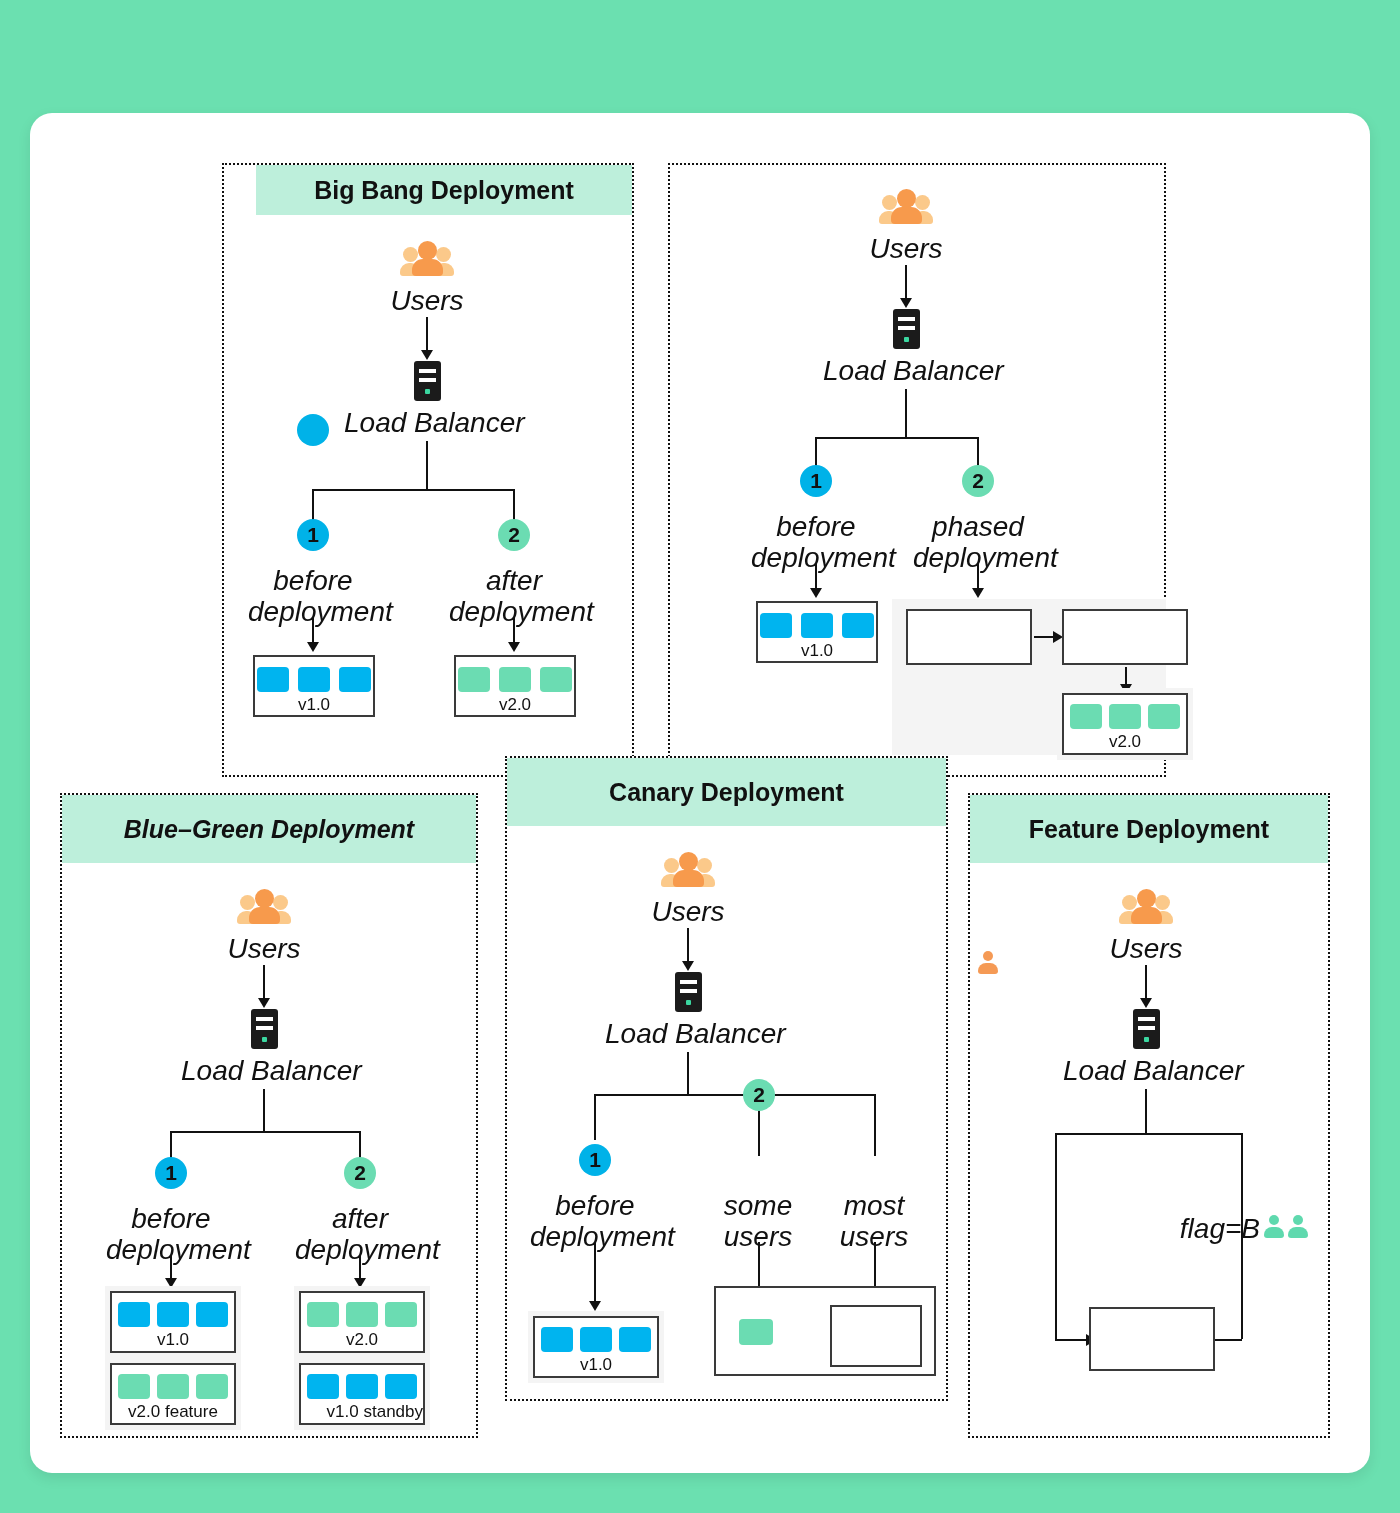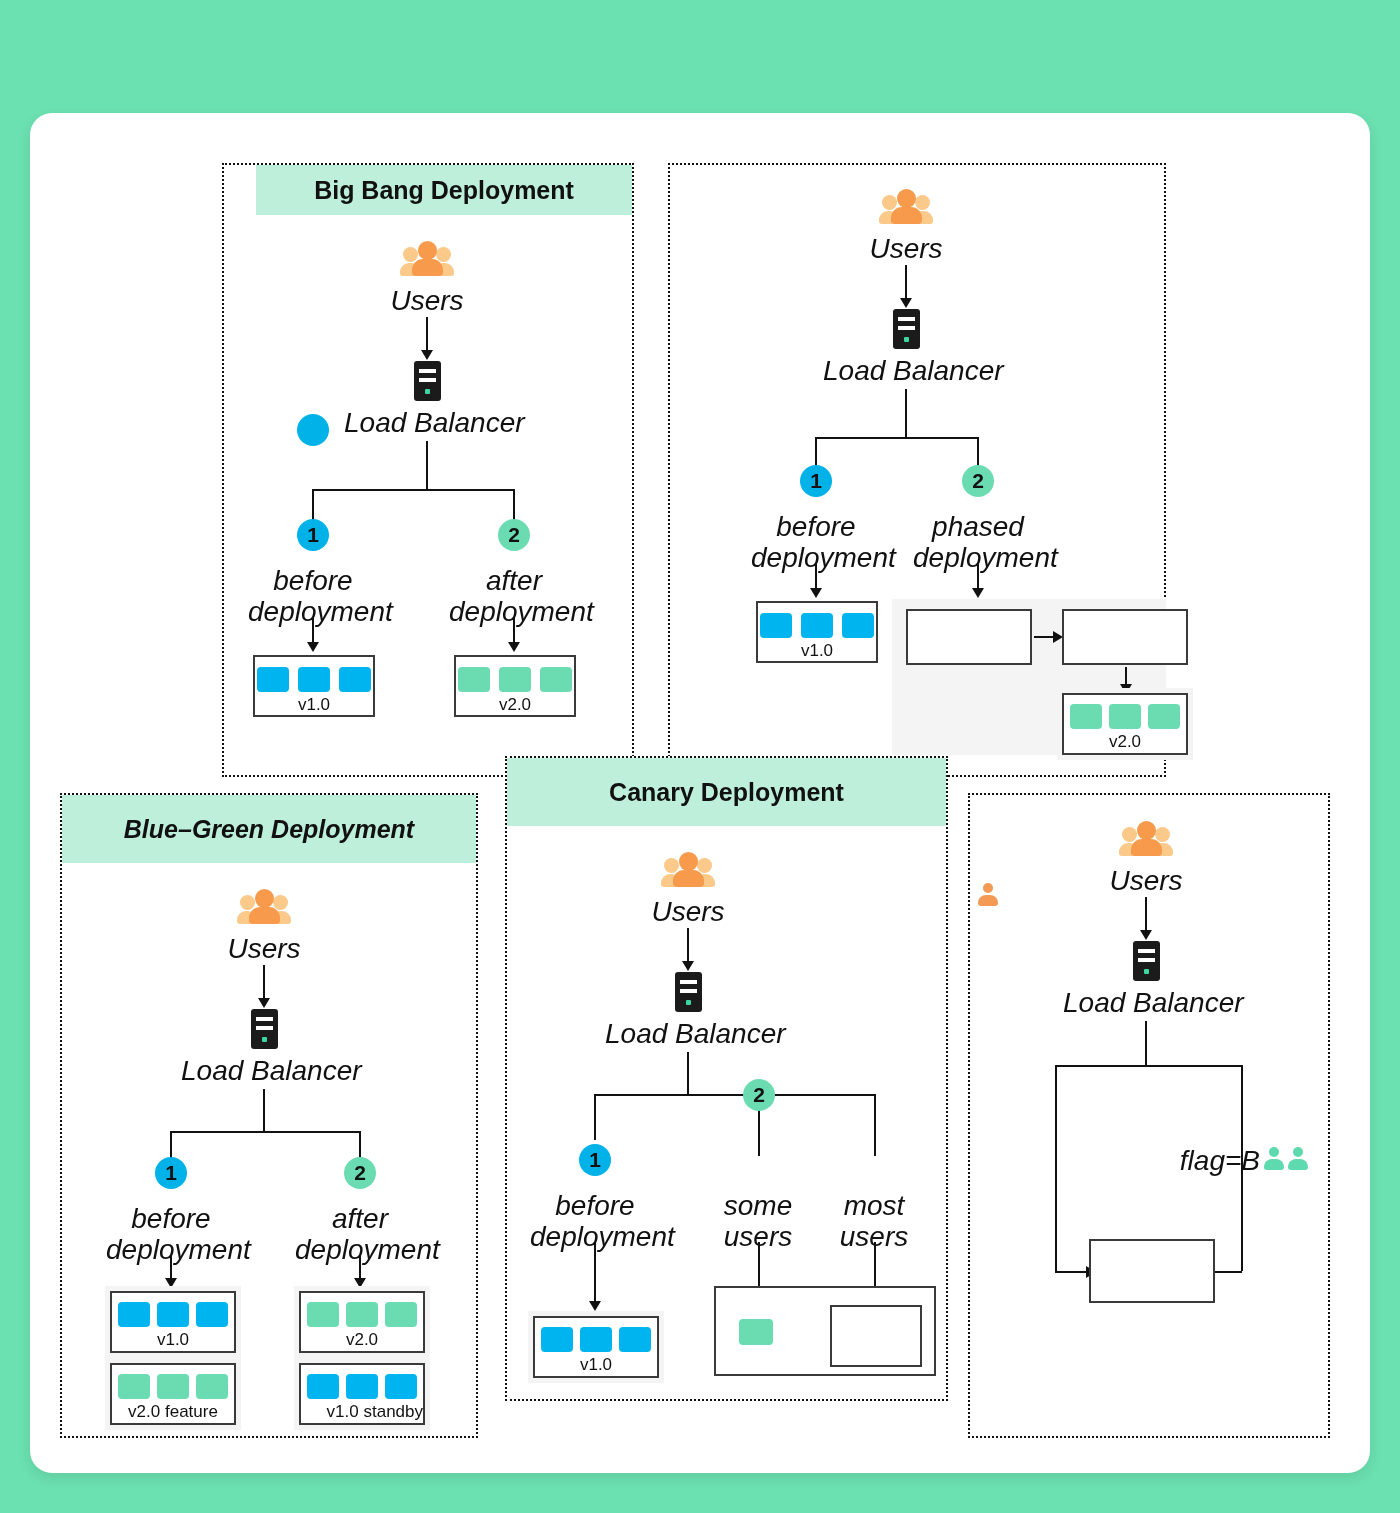--- a/index.html
+++ b/index.html
@@ -387,20 +387,21 @@
           <div class="sq-row" style="top:18px; gap:8px;">
             <span class="sq blue"></span>
             <span class="sq blue"></span>
           </div>
         </div>
       </div>
     </div>
   </div>
 
   <div class="panel" style="left:968px; top:793px; width:362px; height:645px;">
+    <div class="panel-hd" style="height:68px;">Feature Deployment</div>
     <div class="panel-body" style="height:573px;">
 
       <div class="users-ico" style="left:148px; top:24px;">
         <div class="head-l"></div>
           <div class="head-r"></div>
           <div class="head-c"></div>
         <div class="body-l"></div>
           <div class="body-r"></div>
           <div class="body-c"></div>
       </div>

